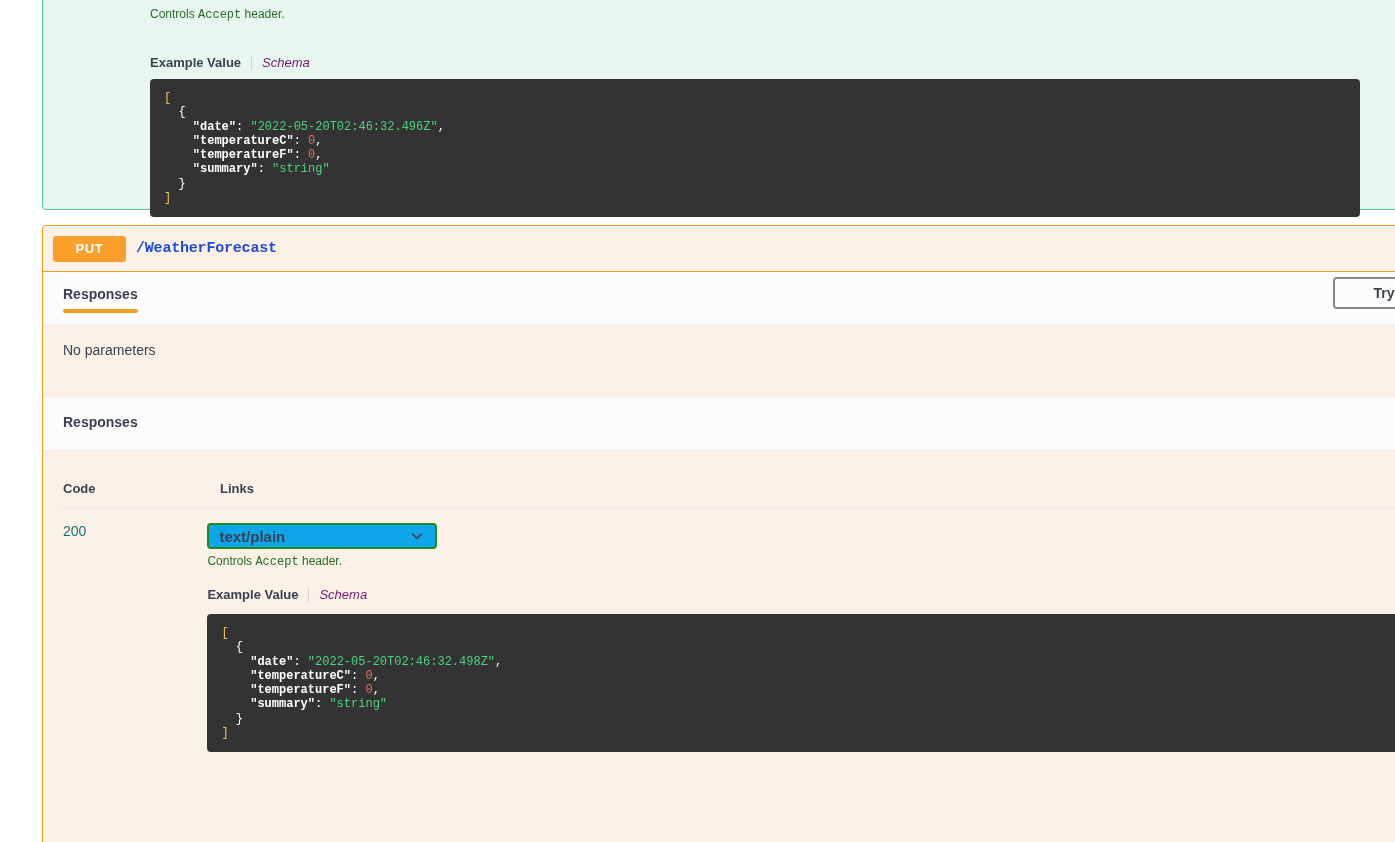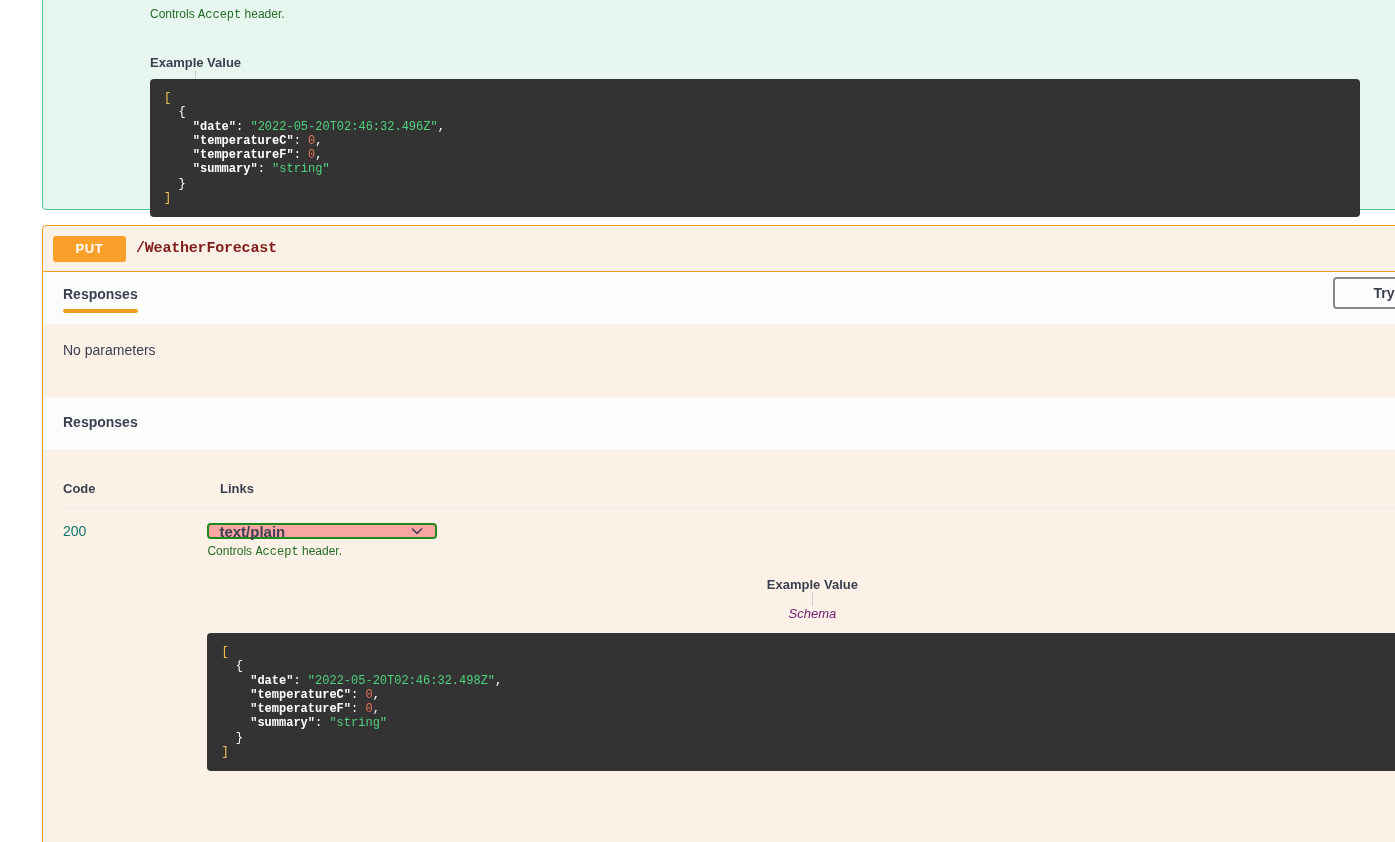--- a/index.html
+++ b/index.html
@@ -66,21 +66,21 @@
     font-weight: bold;
     letter-spacing: 0.6px;
     font-family: "Liberation Sans", sans-serif;
     background: #f99f2a;
   }
   .op-path {
     margin-left: 10px;
     font-family: "Liberation Mono", monospace;
     font-size: 15px;
     font-weight: bold;
-    color: #7f1d1d;
+    color: #1d4ed8;
     letter-spacing: -0.2px;
   }
 
   
   .section-tabs {
     position: relative;
     background: #fcfcfc;
     height: 52px;
     padding: 0 20px;
     display: flex;
@@ -184,22 +184,22 @@
 
   .media-label {
     font-size: 12px;
     color: #3b4151;
     margin-bottom: 5px;
   }
 
   .media-select {
     position: relative;
     width: 230px;
-    height: 16px;
-    background: #fca5a5;
+    height: 26px;
+    background: #0ea5e9;
     border: 2px solid #1e8a1e;
     border-radius: 4px;
     display: flex;
     align-items: center;
     padding: 0 10px;
     font-size: 15px;
     font-weight: bold;
     color: #3b4151;
     cursor: pointer;
   }
@@ -223,21 +223,20 @@
     font-family: "Liberation Mono", monospace;
     font-size: 12px;
   }
 
   .example-tabs {
     margin-top: 18px;
     display: flex;
     align-items: center;
     font-size: 13px;
     color: #3b4151;
-    flex-direction: column;
   }
   .ex-active { font-weight: bold; color: #3b4151; }
   .ex-divider {
     width: 1px; height: 14px; background: #cfcfcf;
     margin: 0 10px;
   }
   .ex-inactive { color: #701a75; font-style: italic; }
 
   
   .code-block {

